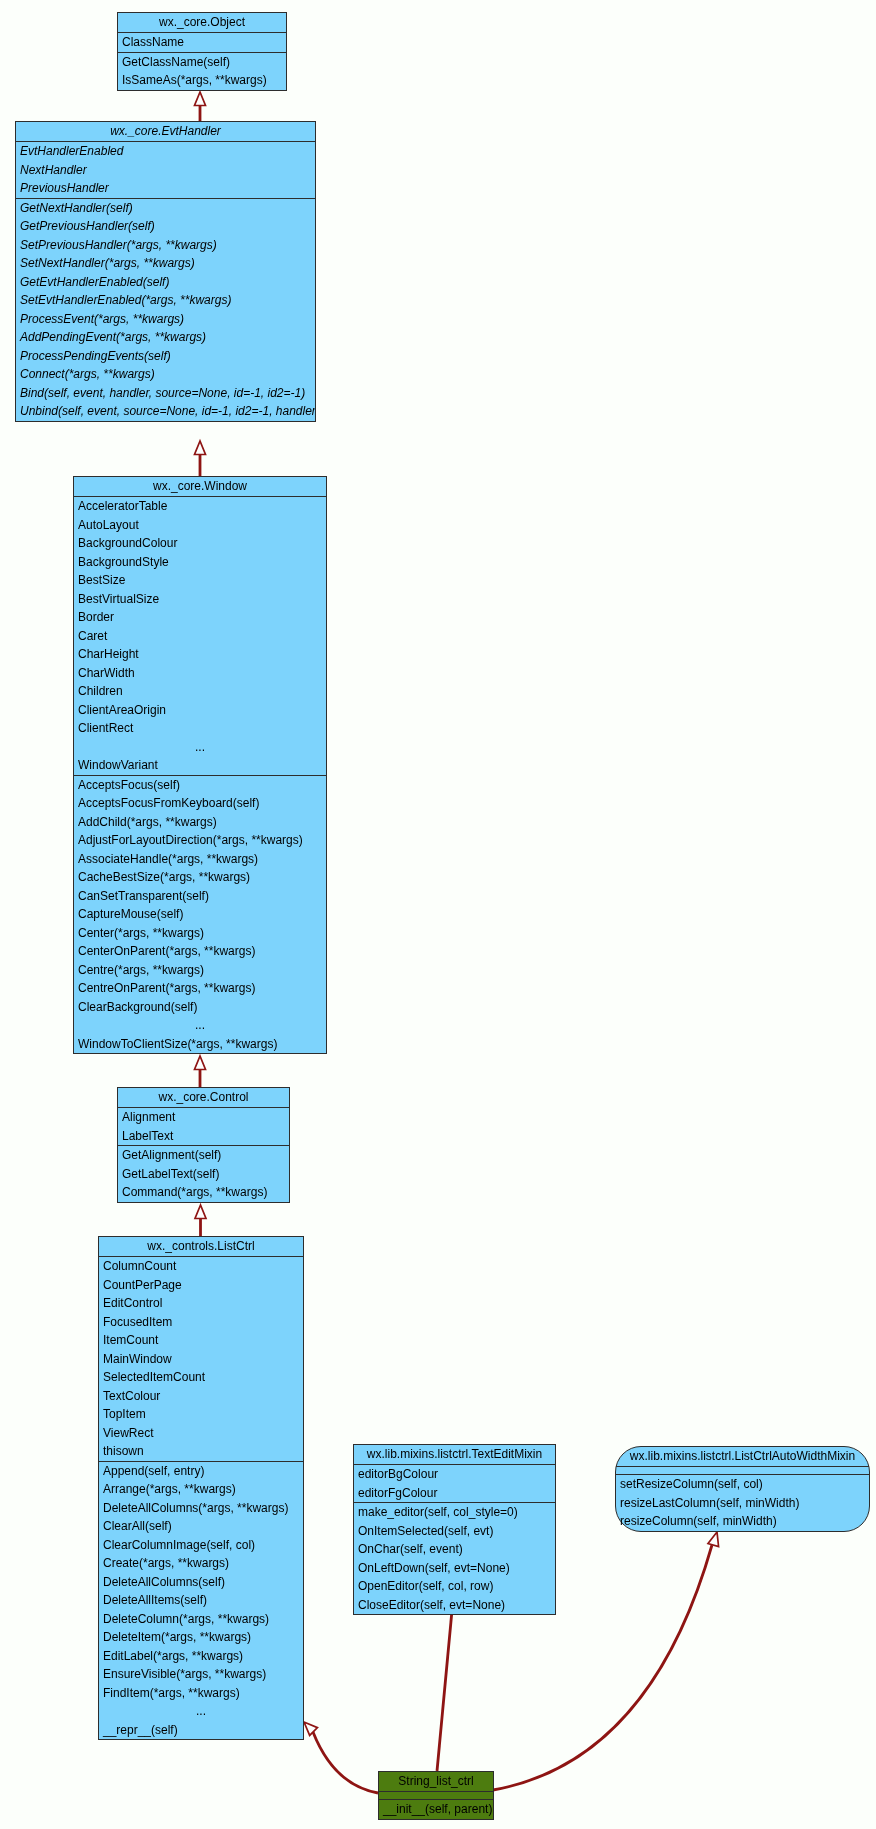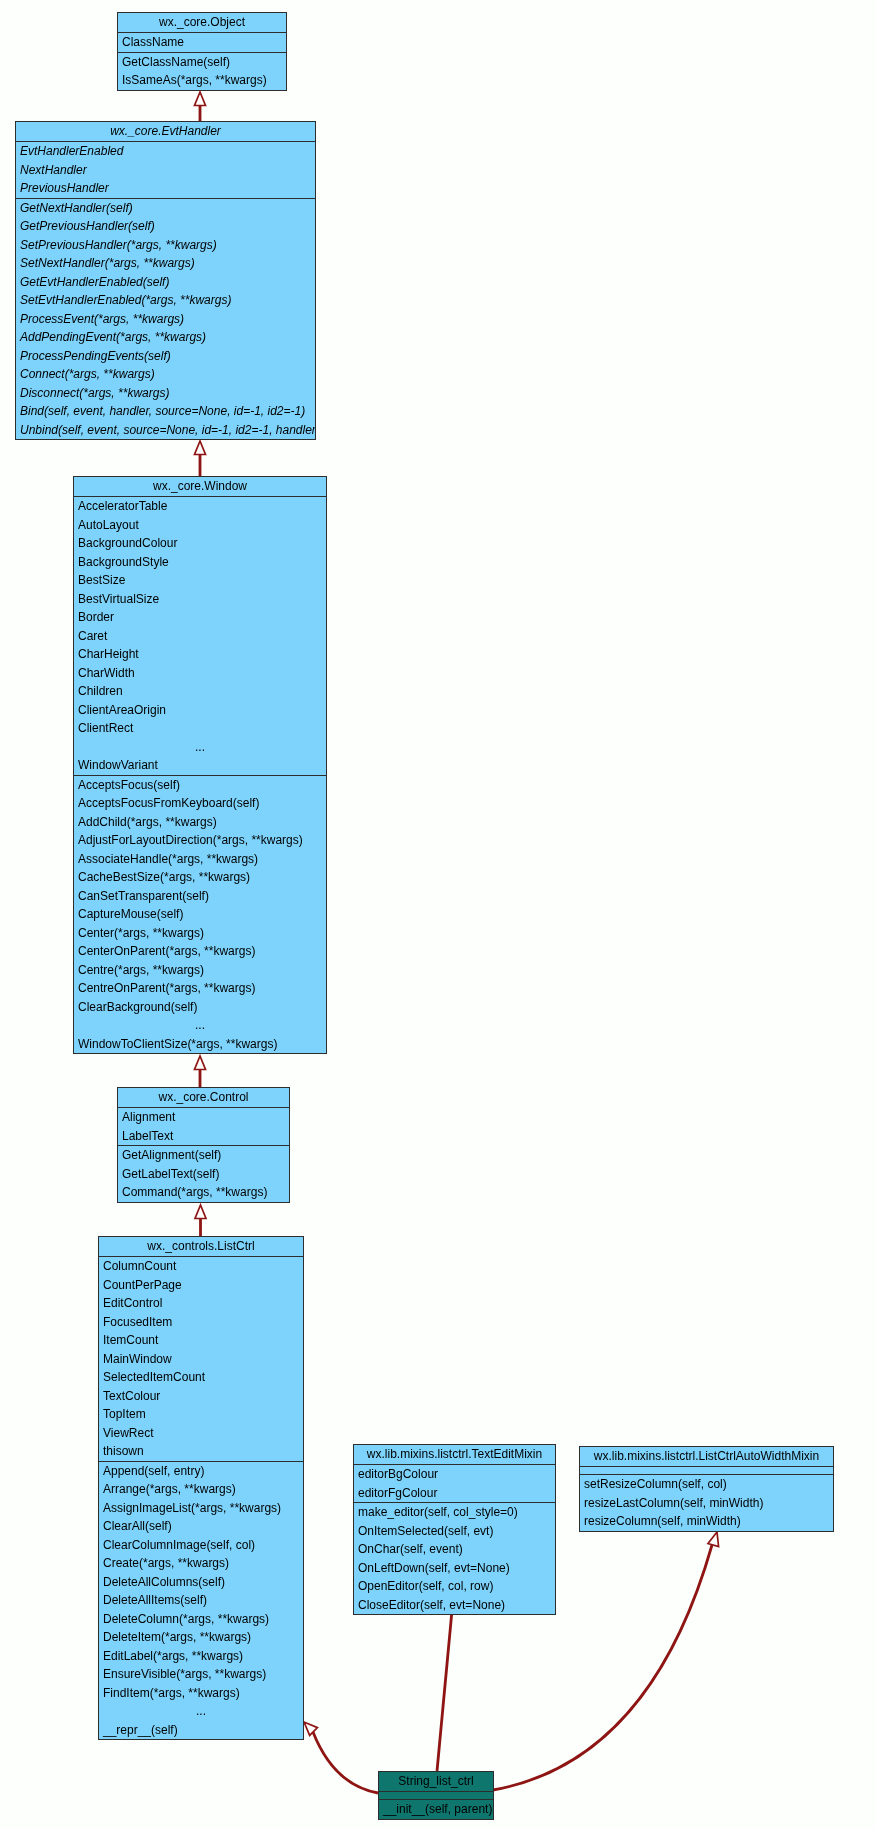--- a/index.html
+++ b/index.html
@@ -12,21 +12,21 @@
   #canvas{position:absolute;left:0;top:0;width:876px;height:1829px;}
   #edges{position:absolute;left:0;top:0;}
   .uml-class{
     position:absolute;
     background:#7dd3fc;
     border:1.5px solid #2d2d2d;
     box-sizing:border-box;
     font-size:12px;
     color:#000;
   }
-  .uml-class.highlight{background:#0f766e;}
+  .uml-class.highlight{background:#4d7c0f;}
   .uml-title{
     height:19px;line-height:19px;
     text-align:center;
     border-bottom:1.5px solid #2d2d2d;
     white-space:nowrap;overflow:hidden;
     padding:0 2px;
   }
   .uml-section{overflow:hidden;}
   .uml-section.attrs{border-bottom:1.5px solid #2d2d2d;}
   .uml-section.empty{height:7px;}
@@ -80,21 +80,20 @@
         <div class="uml-row">GetNextHandler(self)</div>
         <div class="uml-row">GetPreviousHandler(self)</div>
         <div class="uml-row">SetPreviousHandler(*args, **kwargs)</div>
         <div class="uml-row">SetNextHandler(*args, **kwargs)</div>
         <div class="uml-row">GetEvtHandlerEnabled(self)</div>
         <div class="uml-row">SetEvtHandlerEnabled(*args, **kwargs)</div>
         <div class="uml-row">ProcessEvent(*args, **kwargs)</div>
         <div class="uml-row">AddPendingEvent(*args, **kwargs)</div>
         <div class="uml-row">ProcessPendingEvents(self)</div>
         <div class="uml-row">Connect(*args, **kwargs)</div>
-        <div class="uml-row">Disconnect(*args, **kwargs)</div>
         <div class="uml-row">Bind(self, event, handler, source=None, id=-1, id2=-1)</div>
         <div class="uml-row">Unbind(self, event, source=None, id=-1, id2=-1, handler=None)</div>
       </div>
     </div>
     <div class="uml-class" style="left: 73px; top: 476px; width: 254px;">
       <div class="uml-title">wx._core.Window</div>
       <div class="uml-section attrs">
         <div class="uml-row">AcceleratorTable</div>
         <div class="uml-row">AutoLayout</div>
         <div class="uml-row">BackgroundColour</div>
@@ -152,21 +151,21 @@
         <div class="uml-row">MainWindow</div>
         <div class="uml-row">SelectedItemCount</div>
         <div class="uml-row">TextColour</div>
         <div class="uml-row">TopItem</div>
         <div class="uml-row">ViewRect</div>
         <div class="uml-row">thisown</div>
       </div>
       <div class="uml-section methods">
         <div class="uml-row">Append(self, entry)</div>
         <div class="uml-row">Arrange(*args, **kwargs)</div>
-        <div class="uml-row">AssignImageList(*args, **kwargs)</div>
+        <div class="uml-row">DeleteAllColumns(*args, **kwargs)</div>
         <div class="uml-row">ClearAll(self)</div>
         <div class="uml-row">ClearColumnImage(self, col)</div>
         <div class="uml-row">Create(*args, **kwargs)</div>
         <div class="uml-row">DeleteAllColumns(self)</div>
         <div class="uml-row">DeleteAllItems(self)</div>
         <div class="uml-row">DeleteColumn(*args, **kwargs)</div>
         <div class="uml-row">DeleteItem(*args, **kwargs)</div>
         <div class="uml-row">EditLabel(*args, **kwargs)</div>
         <div class="uml-row">EnsureVisible(*args, **kwargs)</div>
         <div class="uml-row">FindItem(*args, **kwargs)</div>
@@ -182,21 +181,21 @@
       </div>
       <div class="uml-section methods">
         <div class="uml-row">make_editor(self, col_style=0)</div>
         <div class="uml-row">OnItemSelected(self, evt)</div>
         <div class="uml-row">OnChar(self, event)</div>
         <div class="uml-row">OnLeftDown(self, evt=None)</div>
         <div class="uml-row">OpenEditor(self, col, row)</div>
         <div class="uml-row">CloseEditor(self, evt=None)</div>
       </div>
     </div>
-    <div class="uml-class" style="left: 579px; top: 1446px; width: 255px;">
+    <div class="uml-class" style="left: 615px; top: 1446px; width: 255px; border-radius: 26px;">
       <div class="uml-title">wx.lib.mixins.listctrl.ListCtrlAutoWidthMixin</div>
       <div class="uml-section attrs empty"></div>
       <div class="uml-section methods">
         <div class="uml-row">setResizeColumn(self, col)</div>
         <div class="uml-row">resizeLastColumn(self, minWidth)</div>
         <div class="uml-row">resizeColumn(self, minWidth)</div>
       </div>
     </div>
     <div class="uml-class highlight" style="left: 378px; top: 1771px; width: 116px;">
       <div class="uml-title">String_list_ctrl</div>

